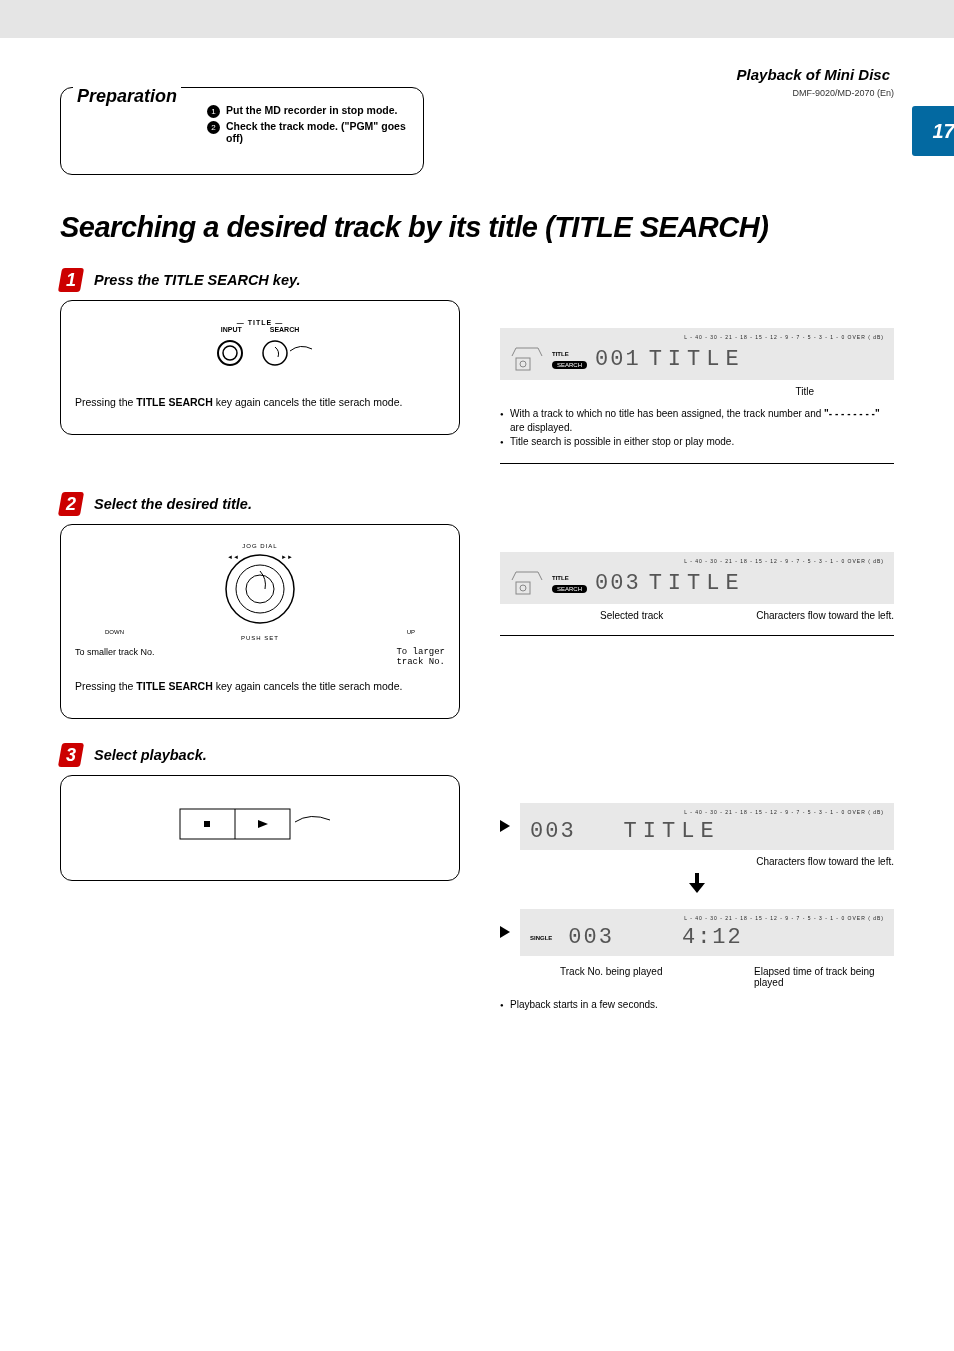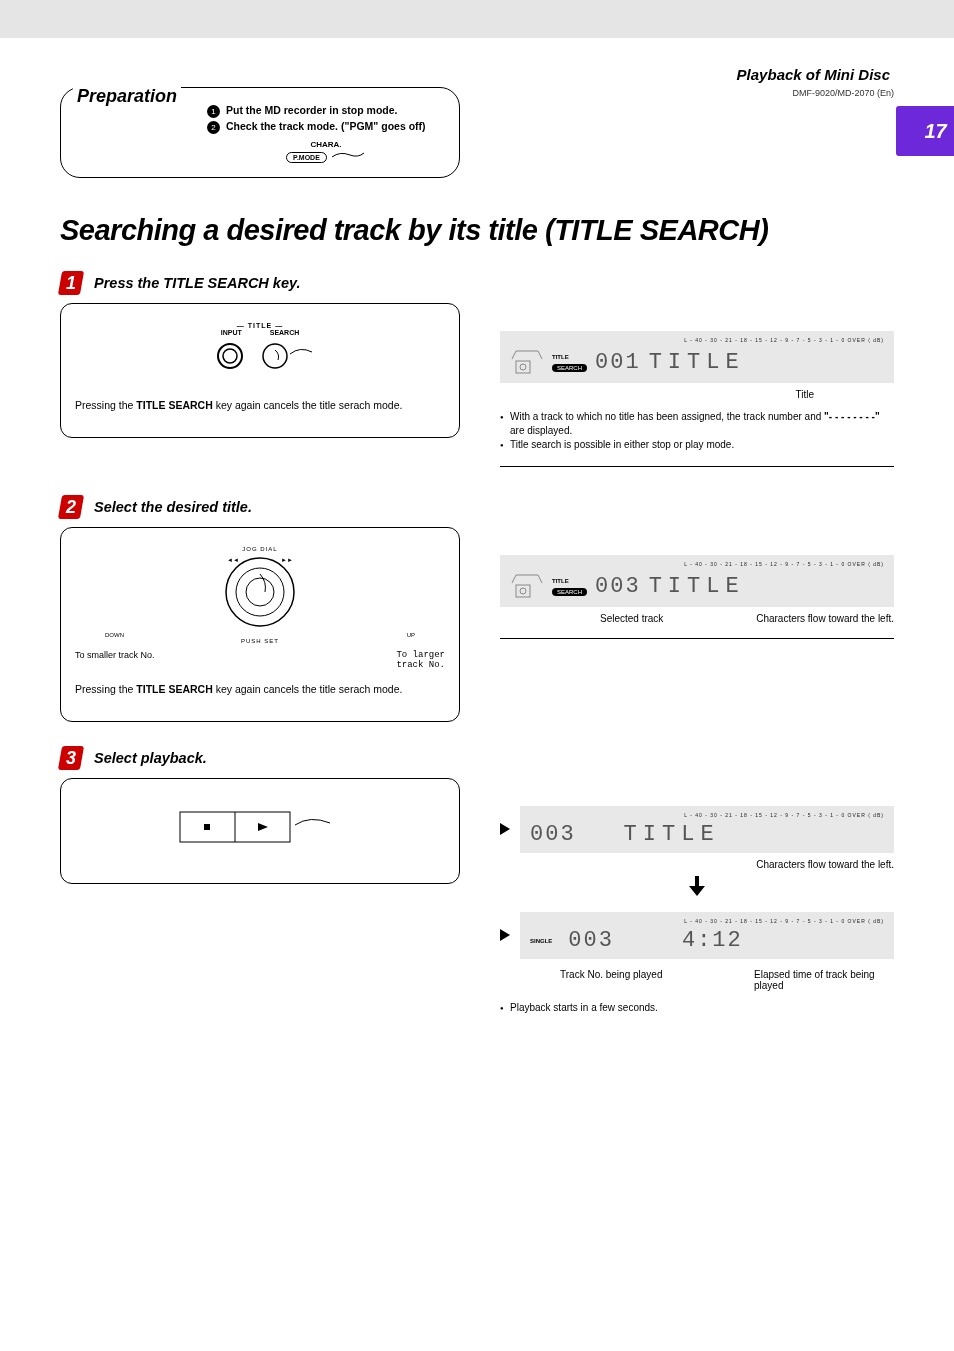--- a/index.html
+++ b/index.html
@@ -2,22 +2,22 @@
 <html><head>
 <meta charset="utf-8">
 <style>
   * { margin: 0; padding: 0; box-sizing: border-box; }
   body { font-family: Arial, Helvetica, sans-serif; font-size: 11px; color: #000; background: #fff; width: 954px; margin: 0 auto; }
   .page-top-bar { background: #e5e5e5; height: 38px; }
   .content { padding: 0 60px 40px 60px; }
   .header-row { display: flex; justify-content: flex-end; align-items: center; margin-top: 28px; position: relative; }
   .section-title { font-style: italic; font-weight: bold; font-size: 15px; margin-right: 4px; }
   .model-code { font-size: 9px; color: #333; position: absolute; right: 0; top: 22px; }
-  .page-number-tab { position: absolute; right: -60px; top: 40px; width: 58px; height: 50px; background: #6d28d9; color: #fff; font-style: italic; font-weight: bold; font-size: 20px; display: flex; align-items: center; justify-content: center; border-radius: 3px 0 0 3px; padding-left: 21px; }
-  .prep-box { border: 1px solid #000; border-radius: 20px; padding: 10px 14px 12px 14px; width: 400px; margin-top: 4px; position: relative; }
+  .page-number-tab { position: absolute; right: -60px; top: 40px; width: 42px; height: 50px; background: #0369a1; color: #fff; font-style: italic; font-weight: bold; font-size: 20px; display: flex; align-items: center; justify-content: center; border-radius: 3px 0 0 3px; padding-left: 21px; }
+  .prep-box { border: 1px solid #000; border-radius: 12px; padding: 10px 14px 28px 14px; width: 364px; margin-top: 4px; position: relative; }
   .prep-title { font-style: italic; font-weight: bold; font-size: 18px; position: absolute; top: -2px; left: 12px; background: #fff; padding: 0 4px; }
   .prep-body { margin-left: 132px; margin-top: 6px; }
   .prep-body .line { display: flex; align-items: flex-start; margin-bottom: 2px; }
   .circ-num { display: inline-flex; width: 13px; height: 13px; border-radius: 50%; background: #000; color: #fff; font-size: 8px; align-items: center; justify-content: center; margin-right: 6px; flex-shrink: 0; margin-top: 1px; }
   .prep-body b { font-size: 10.5px; }
   .chara-diagram { text-align: center; margin-top: 6px; }
   .chara-label { font-size: 8px; font-weight: bold; }
   .pmode-btn { display: inline-block; border: 1px solid #000; border-radius: 8px; padding: 1px 6px; font-size: 7px; font-weight: bold; }
   .main-title { font-style: italic; font-weight: bold; font-size: 29px; margin: 36px 0 24px 0; letter-spacing: -0.5px; }
   .step-row { display: flex; align-items: center; margin-bottom: 8px; }
@@ -71,27 +71,20 @@
     <div class="prep-title">Preparation</div>
     <div class="prep-body">
       <div class="line">
         <span class="circ-num">1</span>
         <b>Put the MD recorder in stop mode.</b>
       </div>
       <div class="line">
         <span class="circ-num">2</span>
         <b>Check the track mode. ("PGM" goes off)</b>
       </div>
-      <div class="chara-diagram">
-        <div class="chara-label">CHARA.</div>
-        <span class="pmode-btn">P.MODE</span>
-        <svg width="36" height="16" style="vertical-align:middle">
-            <path d="M2 8 Q10 2 20 6 Q28 9 34 4" stroke="#000" fill="none" stroke-width="1"></path>
-          </svg>
-      </div>
     </div>
   </div>
 
   <h1 class="main-title">Searching a desired track by its title (TITLE SEARCH)</h1>
 
   <div class="step-row">
     <div class="step-num">
         <span>1</span>
       </div>
     <div class="step-text">Press the TITLE SEARCH key.</div>

